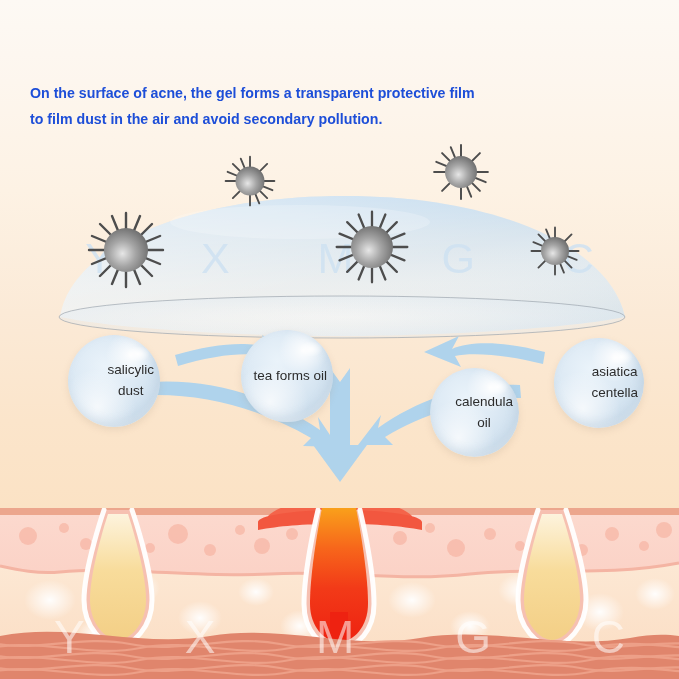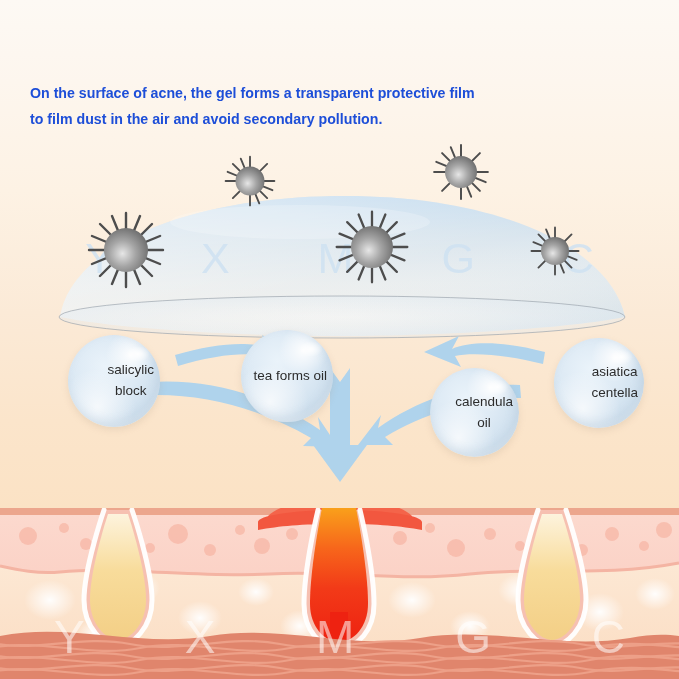--- a/index.html
+++ b/index.html
@@ -231,21 +231,21 @@
 
       <path d="M520,385 C470,382 420,398 378,428 L381,415 L358,445 L393,445 L385,437 C427,412 474,398 521,398 Z"></path>
 
       <path d="M330,368 L330,445 L313,445 L340,482 L367,445 L350,445 L350,368 L340,382 Z"></path>
     </g>
   </svg>
 
   <div class="bubble" style="left:68px;top:335px;width:92px;height:92px;">
     <div>
       <span>salicylic</span>
-      <span>block</span>
+      <span>dust</span>
     </div>
     <div class="gloss" style="left:58px;top:11px;width:24px;height:16px;"></div>
   </div>
 
   <div class="bubble" style="left:241px;top:330px;width:92px;height:92px;">
     <div>
       <span>tea forms oil</span>
     </div>
     <div class="gloss" style="left:58px;top:11px;width:24px;height:16px;"></div>
   </div>

